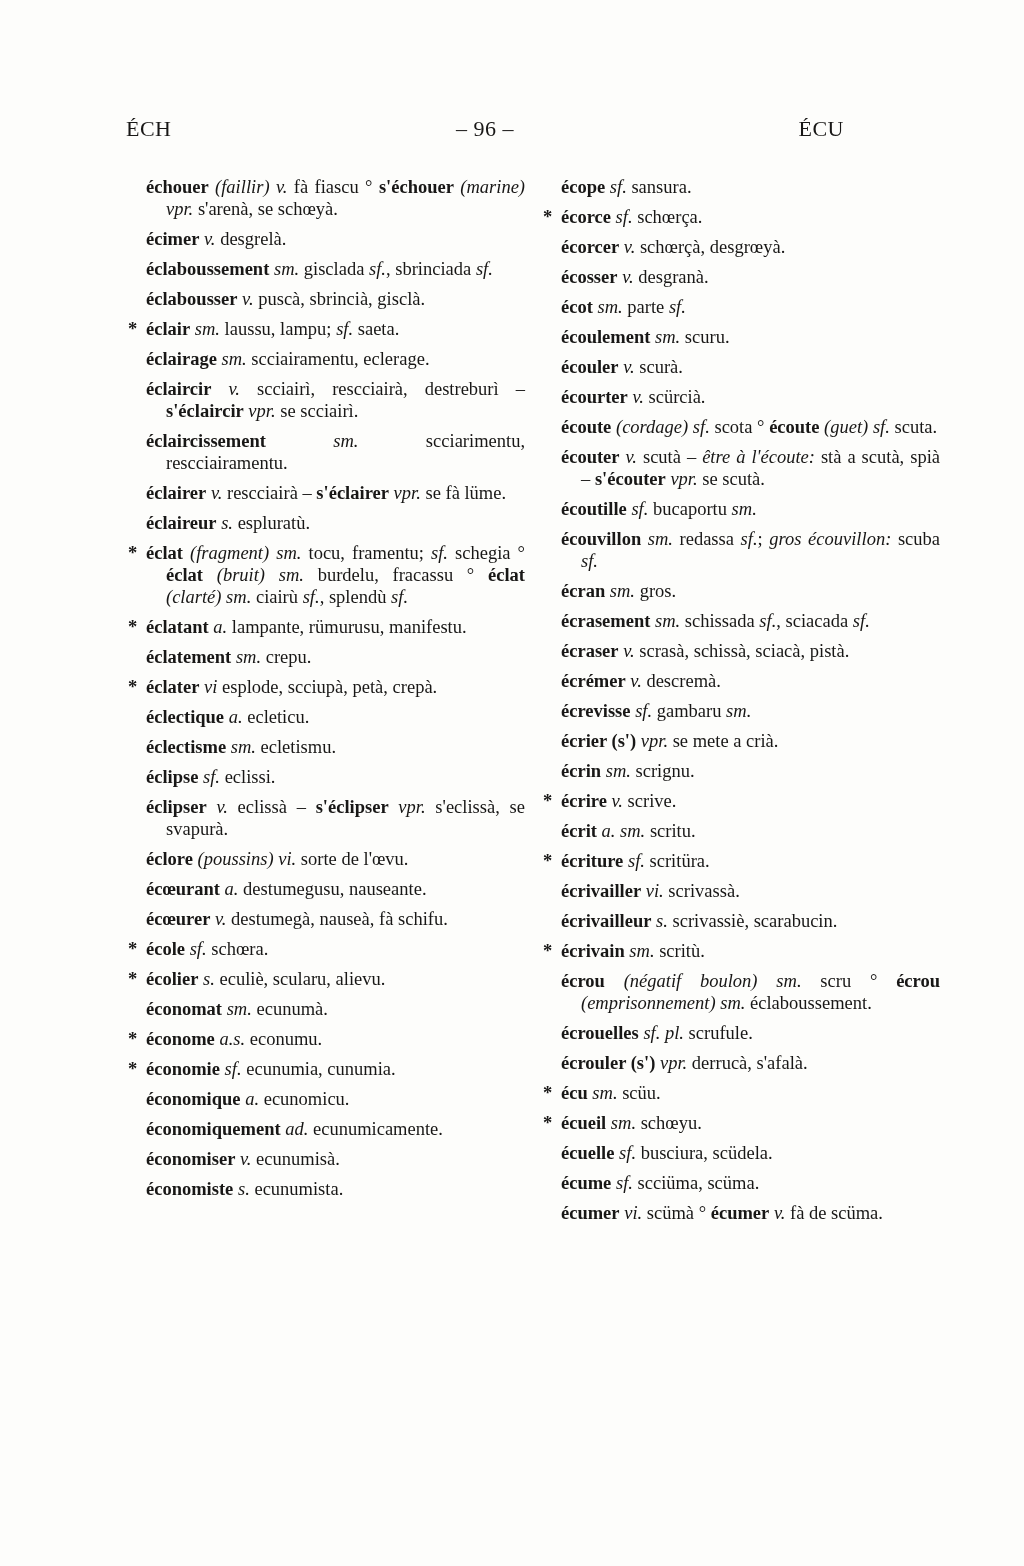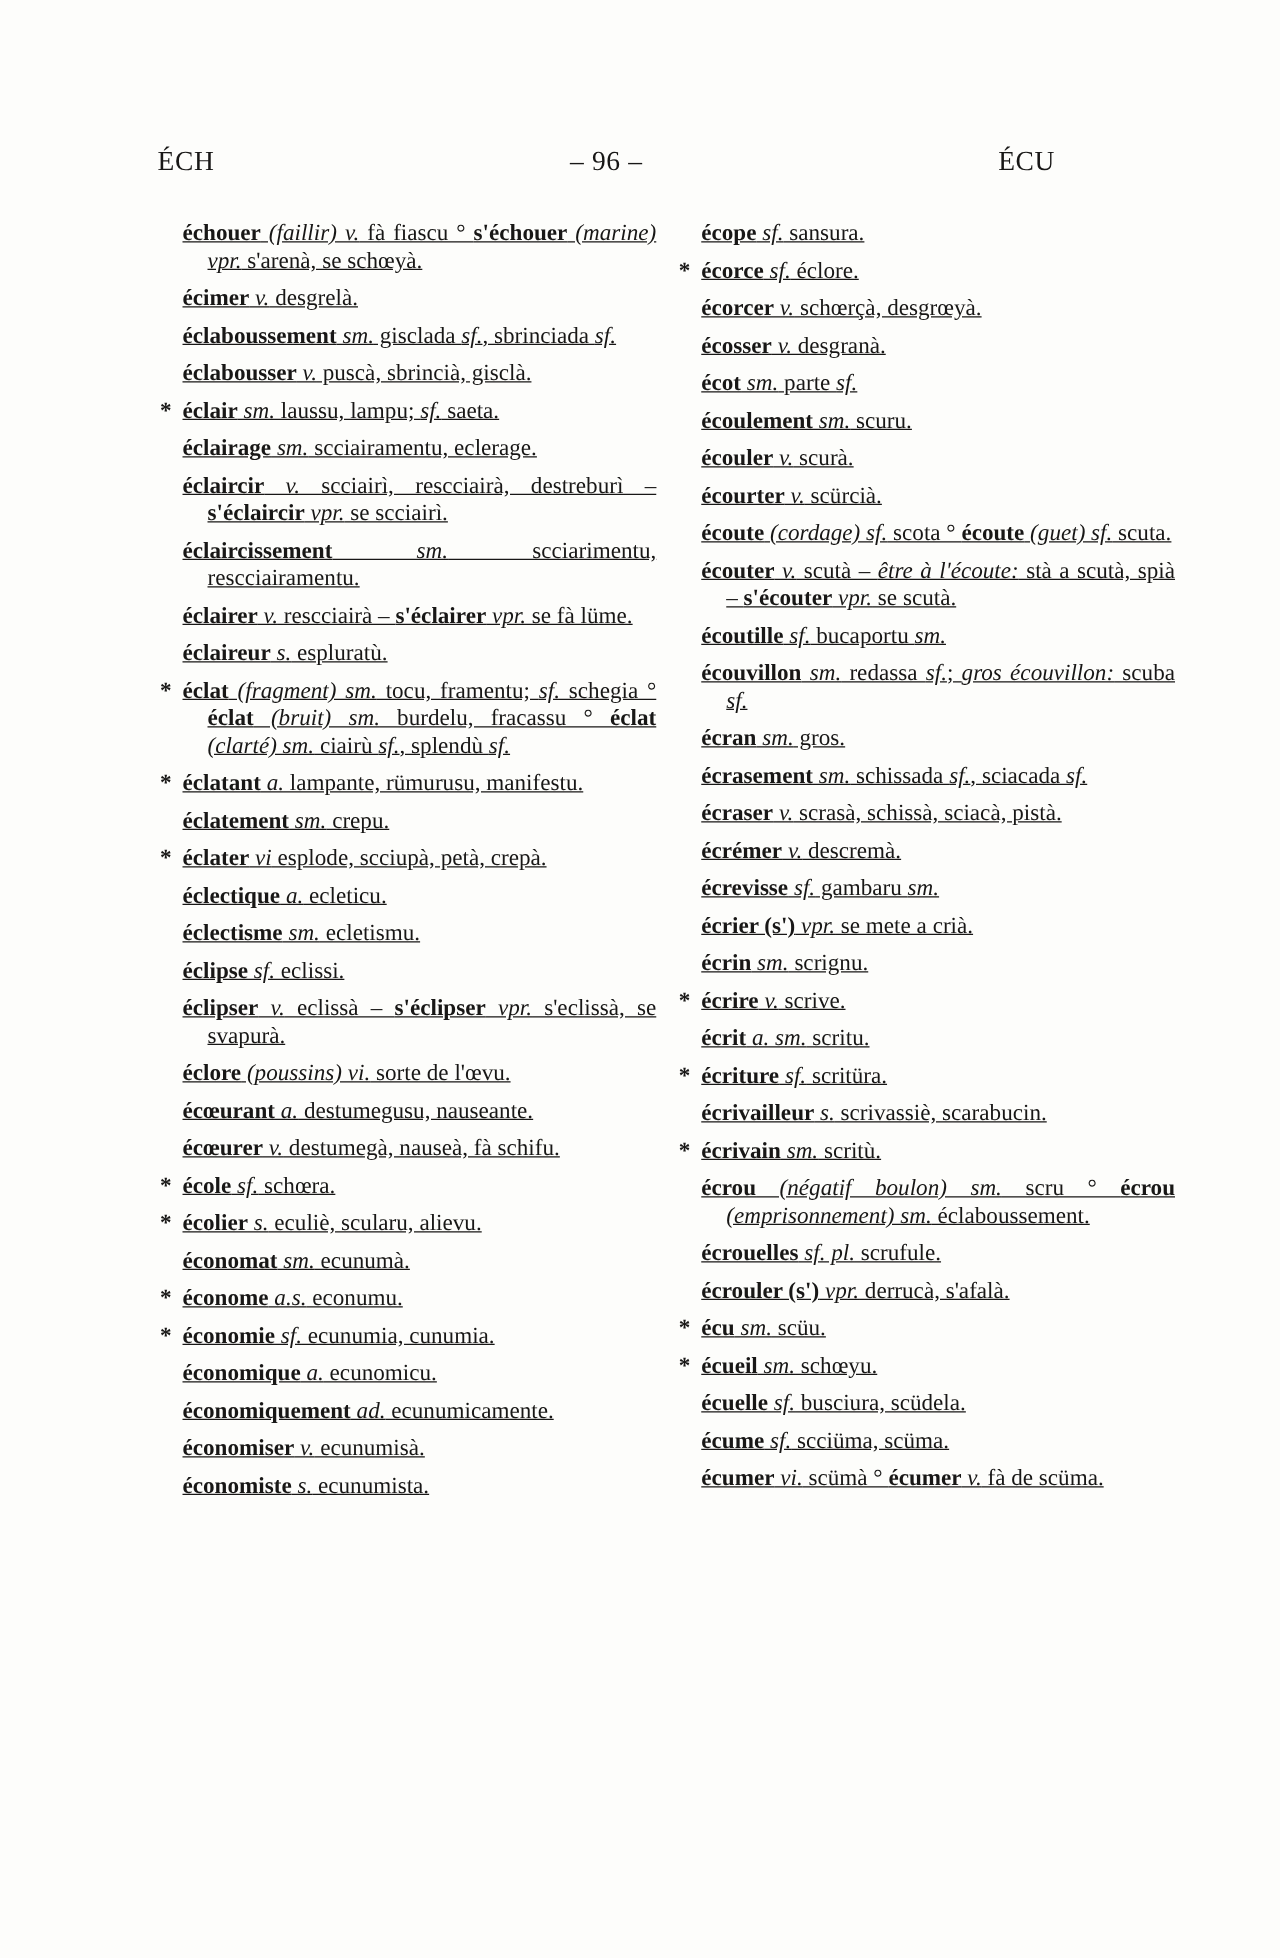--- a/index.html
+++ b/index.html
@@ -22,21 +22,21 @@
     margin: 0 88px 34px 126px;
     font-size: 22px;
     letter-spacing: 0.5px;
   }
   .columns {
     display: flex;
     gap: 36px;
     margin-left: 146px;
     width: 794px;
   }
-  .col { width: 379px; text-decoration: underline; }
+  .col { width: 379px; }
   .entry {
     position: relative;
     margin: 0 0 8px 0;
     padding-left: 20px;
     text-indent: -20px;
     font-size: 18.5px;
     line-height: 22px;
     text-align: justify;
   }
   .star {
@@ -86,41 +86,42 @@
         <p class="entry"><span class="seg-b">économat</span><span class="seg-i"> sm.</span><span class="seg-r"> ecunumà.</span></p>
         <p class="entry"><span class="star">*</span><span class="seg-b">économe</span><span class="seg-i"> a.s.</span><span class="seg-r"> econumu.</span></p>
         <p class="entry"><span class="star">*</span><span class="seg-b">économie</span><span class="seg-i"> sf.</span><span class="seg-r"> ecunumia, cunumia.</span></p>
         <p class="entry"><span class="seg-b">économique</span><span class="seg-i"> a.</span><span class="seg-r"> ecunomicu.</span></p>
         <p class="entry"><span class="seg-b">économiquement</span><span class="seg-i"> ad.</span><span class="seg-r"> ecunumicamente.</span></p>
         <p class="entry"><span class="seg-b">économiser</span><span class="seg-i"> v.</span><span class="seg-r"> ecunumisà.</span></p>
         <p class="entry"><span class="seg-b">économiste</span><span class="seg-i"> s.</span><span class="seg-r"> ecunumista.</span></p>
       </section>
     <section class="col" id="col-1">
         <p class="entry"><span class="seg-b">écope</span><span class="seg-i"> sf.</span><span class="seg-r"> sansura.</span></p>
-        <p class="entry"><span class="star">*</span><span class="seg-b">écorce</span><span class="seg-i"> sf.</span><span class="seg-r"> éclore.</span></p>
+        <p class="entry"><span class="star">*</span><span class="seg-b">écorce</span><span class="seg-i"> sf.</span><span class="seg-r"> schœrça.</span></p>
         <p class="entry"><span class="seg-b">écorcer</span><span class="seg-i"> v.</span><span class="seg-r"> schœrçà, desgrœyà.</span></p>
         <p class="entry"><span class="seg-b">écosser</span><span class="seg-i"> v.</span><span class="seg-r"> desgranà.</span></p>
         <p class="entry"><span class="seg-b">écot</span><span class="seg-i"> sm.</span><span class="seg-r"> parte </span><span class="seg-i">sf.</span></p>
         <p class="entry"><span class="seg-b">écoulement</span><span class="seg-i"> sm.</span><span class="seg-r"> scuru.</span></p>
         <p class="entry"><span class="seg-b">écouler</span><span class="seg-i"> v.</span><span class="seg-r"> scurà.</span></p>
         <p class="entry"><span class="seg-b">écourter</span><span class="seg-i"> v.</span><span class="seg-r"> scürcià.</span></p>
         <p class="entry"><span class="seg-b">écoute</span><span class="seg-i"> (cordage) sf.</span><span class="seg-r"> scota ° </span><span class="seg-b">écoute</span><span class="seg-i"> (guet) sf.</span><span class="seg-r"> scuta.</span></p>
         <p class="entry"><span class="seg-b">écouter</span><span class="seg-i"> v.</span><span class="seg-r"> scutà – </span><span class="seg-i">être à l'écoute:</span><span class="seg-r"> stà a scutà, spià – </span><span class="seg-b">s'écouter</span><span class="seg-i"> vpr.</span><span class="seg-r"> se scutà.</span></p>
         <p class="entry"><span class="seg-b">écoutille</span><span class="seg-i"> sf.</span><span class="seg-r"> bucaportu </span><span class="seg-i">sm.</span></p>
         <p class="entry"><span class="seg-b">écouvillon</span><span class="seg-i"> sm.</span><span class="seg-r"> redassa </span><span class="seg-i">sf.</span><span class="seg-r">; </span><span class="seg-i">gros écouvillon:</span><span class="seg-r"> scuba </span><span class="seg-i">sf.</span></p>
         <p class="entry"><span class="seg-b">écran</span><span class="seg-i"> sm.</span><span class="seg-r"> gros.</span></p>
         <p class="entry"><span class="seg-b">écrasement</span><span class="seg-i"> sm.</span><span class="seg-r"> schissada </span><span class="seg-i">sf.</span><span class="seg-r">, sciacada </span><span class="seg-i">sf.</span></p>
         <p class="entry"><span class="seg-b">écraser</span><span class="seg-i"> v.</span><span class="seg-r"> scrasà, schissà, sciacà, pistà.</span></p>
         <p class="entry"><span class="seg-b">écrémer</span><span class="seg-i"> v.</span><span class="seg-r"> descremà.</span></p>
         <p class="entry"><span class="seg-b">écrevisse</span><span class="seg-i"> sf.</span><span class="seg-r"> gambaru </span><span class="seg-i">sm.</span></p>
         <p class="entry"><span class="seg-b">écrier (s')</span><span class="seg-i"> vpr.</span><span class="seg-r"> se mete a crià.</span></p>
         <p class="entry"><span class="seg-b">écrin</span><span class="seg-i"> sm.</span><span class="seg-r"> scrignu.</span></p>
         <p class="entry"><span class="star">*</span><span class="seg-b">écrire</span><span class="seg-i"> v.</span><span class="seg-r"> scrive.</span></p>
         <p class="entry"><span class="seg-b">écrit</span><span class="seg-i"> a. sm.</span><span class="seg-r"> scritu.</span></p>
         <p class="entry"><span class="star">*</span><span class="seg-b">écriture</span><span class="seg-i"> sf.</span><span class="seg-r"> scritüra.</span></p>
+        <p class="entry"><span class="seg-b">écrivailler</span><span class="seg-i"> vi.</span><span class="seg-r"> scrivassà.</span></p>
         <p class="entry"><span class="seg-b">écrivailleur</span><span class="seg-i"> s.</span><span class="seg-r"> scrivassiè, scarabucin.</span></p>
         <p class="entry"><span class="star">*</span><span class="seg-b">écrivain</span><span class="seg-i"> sm.</span><span class="seg-r"> scritù.</span></p>
         <p class="entry"><span class="seg-b">écrou</span><span class="seg-i"> (négatif boulon) sm.</span><span class="seg-r"> scru ° </span><span class="seg-b">écrou</span><span class="seg-i"> (emprisonnement) sm.</span><span class="seg-r"> éclaboussement.</span></p>
         <p class="entry"><span class="seg-b">écrouelles</span><span class="seg-i"> sf. pl.</span><span class="seg-r"> scrufule.</span></p>
         <p class="entry"><span class="seg-b">écrouler (s')</span><span class="seg-i"> vpr.</span><span class="seg-r"> derrucà, s'afalà.</span></p>
         <p class="entry"><span class="star">*</span><span class="seg-b">écu</span><span class="seg-i"> sm.</span><span class="seg-r"> scüu.</span></p>
         <p class="entry"><span class="star">*</span><span class="seg-b">écueil</span><span class="seg-i"> sm.</span><span class="seg-r"> schœyu.</span></p>
         <p class="entry"><span class="seg-b">écuelle</span><span class="seg-i"> sf.</span><span class="seg-r"> busciura, scüdela.</span></p>
         <p class="entry"><span class="seg-b">écume</span><span class="seg-i"> sf.</span><span class="seg-r"> scciüma, scüma.</span></p>
         <p class="entry"><span class="seg-b">écumer</span><span class="seg-i"> vi.</span><span class="seg-r"> scümà ° </span><span class="seg-b">écumer</span><span class="seg-i"> v.</span><span class="seg-r"> fà de scüma.</span></p>

